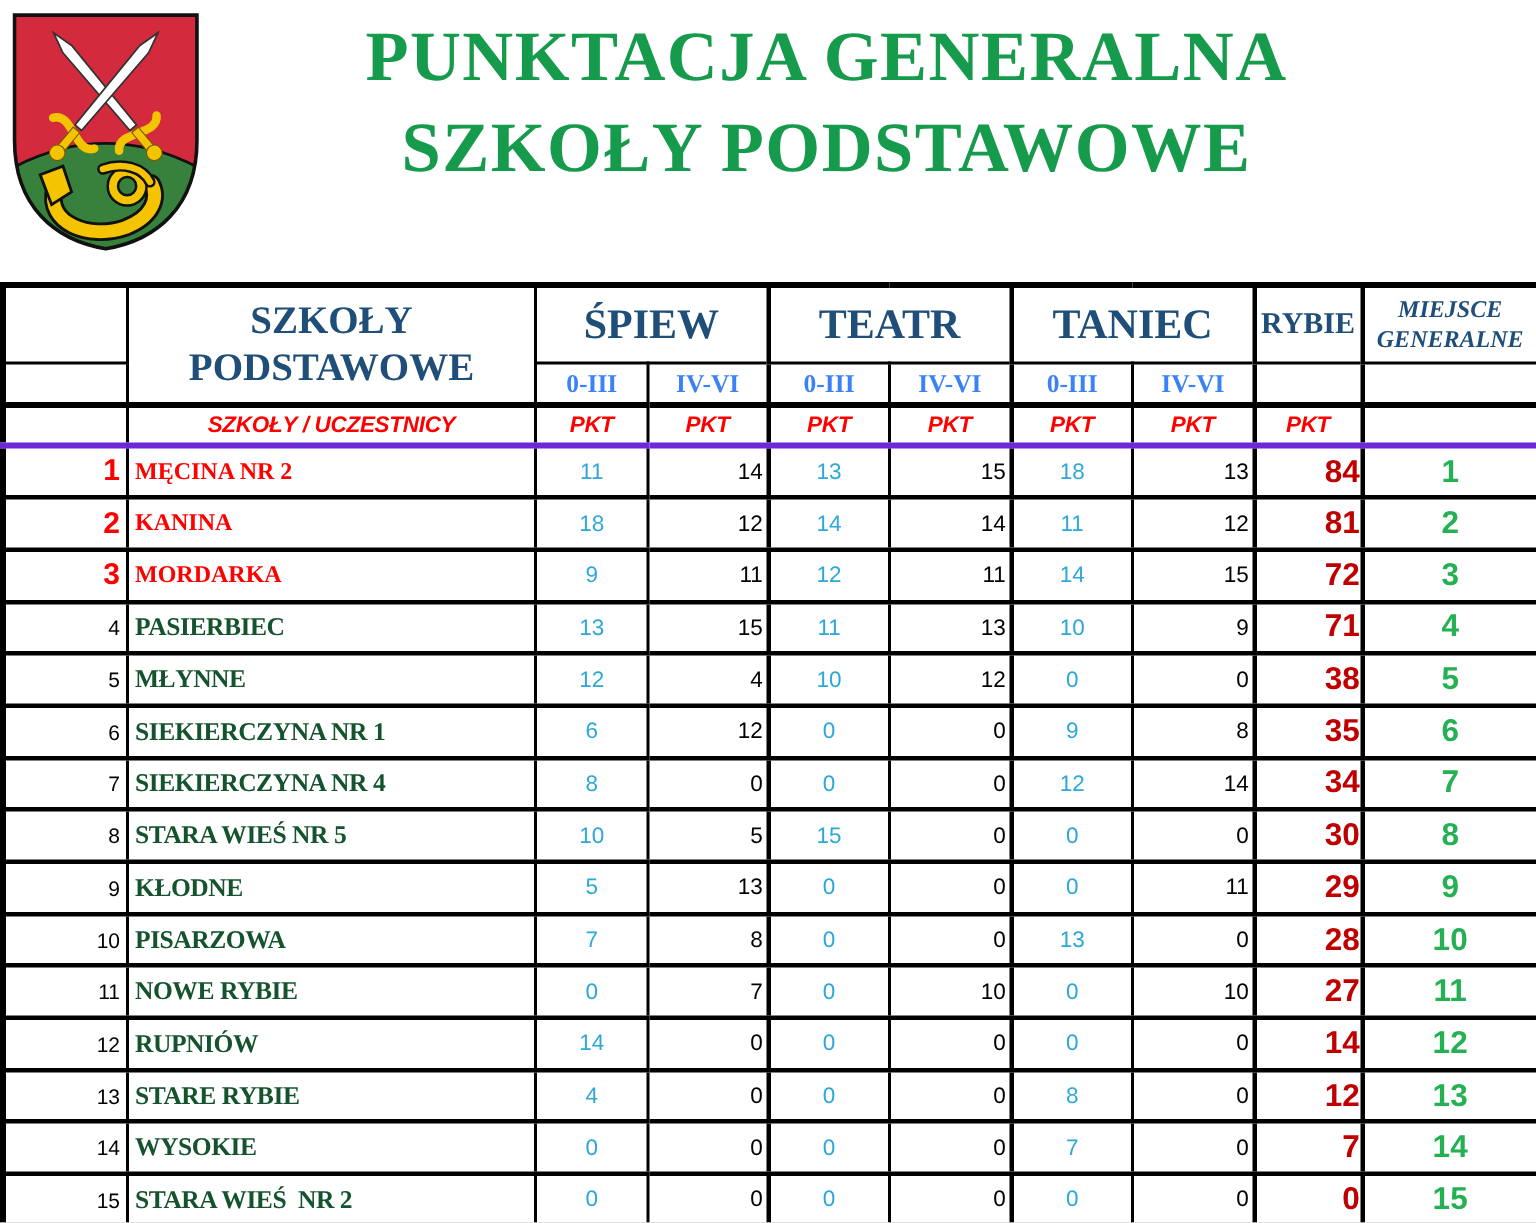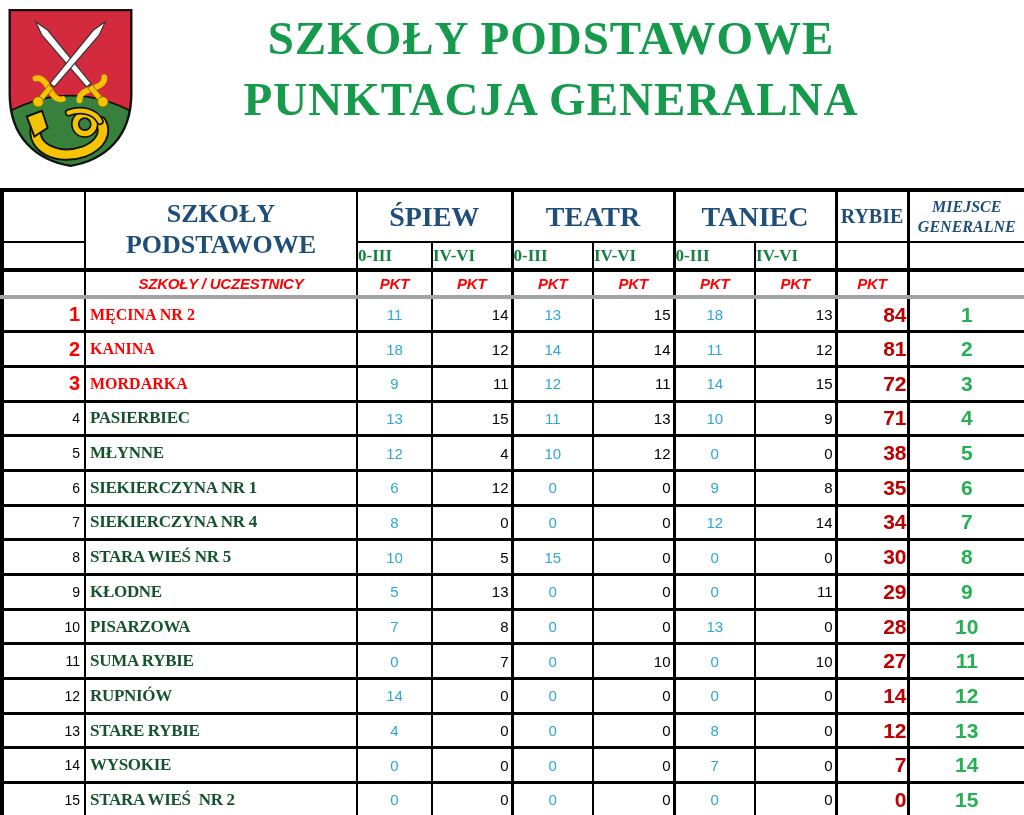--- a/index.html
+++ b/index.html
@@ -9,31 +9,31 @@
   .masthead{position:absolute;left:0;top:0;width:1024px;height:188px;}
   .crest{position:absolute;left:4px;top:6px;}
   .title{position:absolute;left:140px;right:0;top:8px;text-align:center;padding-right:62px;
          font-family:"Liberation Serif",serif;font-weight:bold;color:#169a4c;
          font-size:47px;line-height:61px;letter-spacing:1px;}
   
   table.results{position:absolute;left:0;top:188px;width:1024px;border-collapse:collapse;
                 table-layout:fixed;border:4px solid #000;}
   td{border:2px solid #000;overflow:hidden;vertical-align:middle;padding:0;}
   tr.hdrA{height:52px;} tr.hdrB{height:28px;}
-  tr.hdrC{height:27px;} tr.hdrC td{border-top:4px solid #000;border-bottom:4px solid #a3a3a3;}
+  tr.hdrC{height:27px;} tr.hdrC td{border-top:4px solid #000;border-bottom:4px solid #6d28d9;}
   tbody tr{height:34.7px;}
   tbody td{border-top-width:3px;border-bottom-width:3px;}
   .gl{border-left-width:3px !important;}
   
   .h-school{font-family:"Liberation Serif",serif;font-weight:bold;color:#1f4e79;
             font-size:26px;text-align:center;line-height:1.18;}
   .h-group{font-family:"Liberation Serif",serif;font-weight:bold;color:#1f4e79;
            font-size:28px;text-align:center;}
-  .h-sub{font-family:"Liberation Serif",serif;font-weight:bold;color:#15803d;
-         font-size:17px;margin-top:12px;}
+  .h-sub{font-family:"Liberation Serif",serif;font-weight:bold;color:#3b82f6;
+         font-size:17px;text-align:center;margin-top:12px;}
   .h-suma{font-family:"Liberation Serif",serif;font-weight:bold;color:#1f4e79;
           font-size:20px;text-align:center;}
   .h-miejsce{font-family:"Liberation Serif",serif;font-weight:bold;font-style:italic;color:#1f4e79;
              font-size:16px;text-align:center;line-height:1.25;}
   .h-uczest,.h-pkt{font-weight:bold;font-style:italic;color:#ff0000;
                    font-size:15px;text-align:center;letter-spacing:-0.2px;}
   
   .rank{text-align:right;padding-right:4px;font-size:14px;color:#000;}
   tr.top3 .rank{font-size:20px;font-weight:bold;color:#ff0000;}
   .name{font-family:"Liberation Serif",serif;font-weight:bold;font-size:17px;color:#14532d;
@@ -80,22 +80,22 @@
           <circle cx="85" cy="124" r="10" fill="none" stroke="#111" stroke-width="9"></circle>
           <circle cx="85" cy="124" r="10" fill="none" stroke="#f5c400" stroke-width="5.5"></circle>
           <path d="M101,121 C96,111 82,107 68,112" stroke="#111" stroke-width="8" fill="none" stroke-linecap="round"></path>
           <path d="M101,121 C96,111 82,107 68,112" stroke="#f5c400" stroke-width="4.5" fill="none" stroke-linecap="round"></path>
           <polygon points="24,116 40,110 46,128 32,137" fill="#f5c400" stroke="#111" stroke-width="2"></polygon>
         </g>
       </g>
       <path d="M6,4 H134 V92 C134,138 106,162 70,168 C34,162 6,138 6,92 Z" fill="none" stroke="#111" stroke-width="2.5"></path>
     </svg>
     <div class="title">
+      <div>PUNKTACJA GENERALNA</div>
       <div>SZKOŁY PODSTAWOWE</div>
-      <div>PUNKTACJA GENERALNA</div>
     </div>
   </div>
 
   <table class="results">
     <colgroup>
       <col style="width:83px">
         <col style="width:272px">
       <col style="width:75px">
         <col style="width:80px">
       <col style="width:81px">
@@ -261,21 +261,21 @@
           <td class="score blk">8</td>
           <td class="score cyn gl">0</td>
           <td class="score blk">0</td>
           <td class="score cyn gl">13</td>
           <td class="score blk">0</td>
           <td class="suma gl">28</td>
           <td class="place gl">10</td>
         </tr>
         <tr>
           <td class="rank">11</td>
-          <td class="name">SUMA RYBIE</td>
+          <td class="name">NOWE RYBIE</td>
           <td class="score cyn">0</td>
           <td class="score blk">7</td>
           <td class="score cyn gl">0</td>
           <td class="score blk">10</td>
           <td class="score cyn gl">0</td>
           <td class="score blk">10</td>
           <td class="suma gl">27</td>
           <td class="place gl">11</td>
         </tr>
         <tr>

